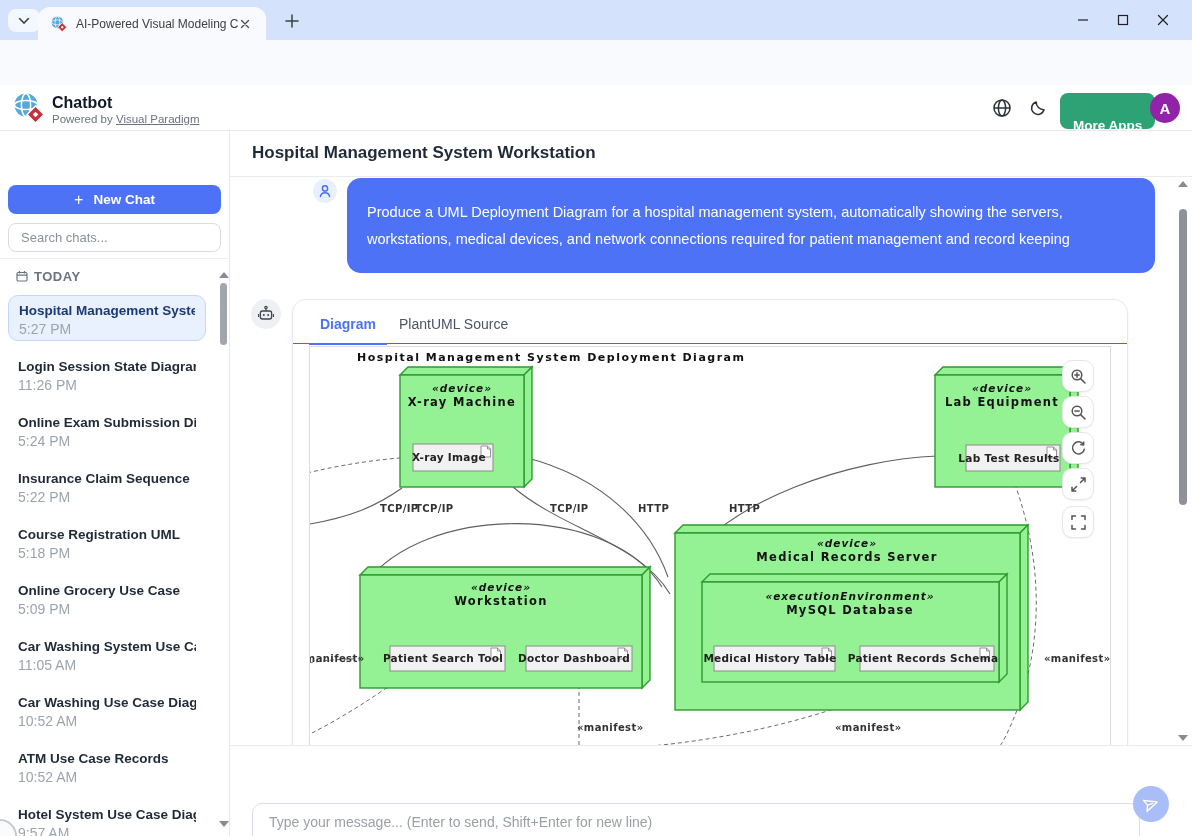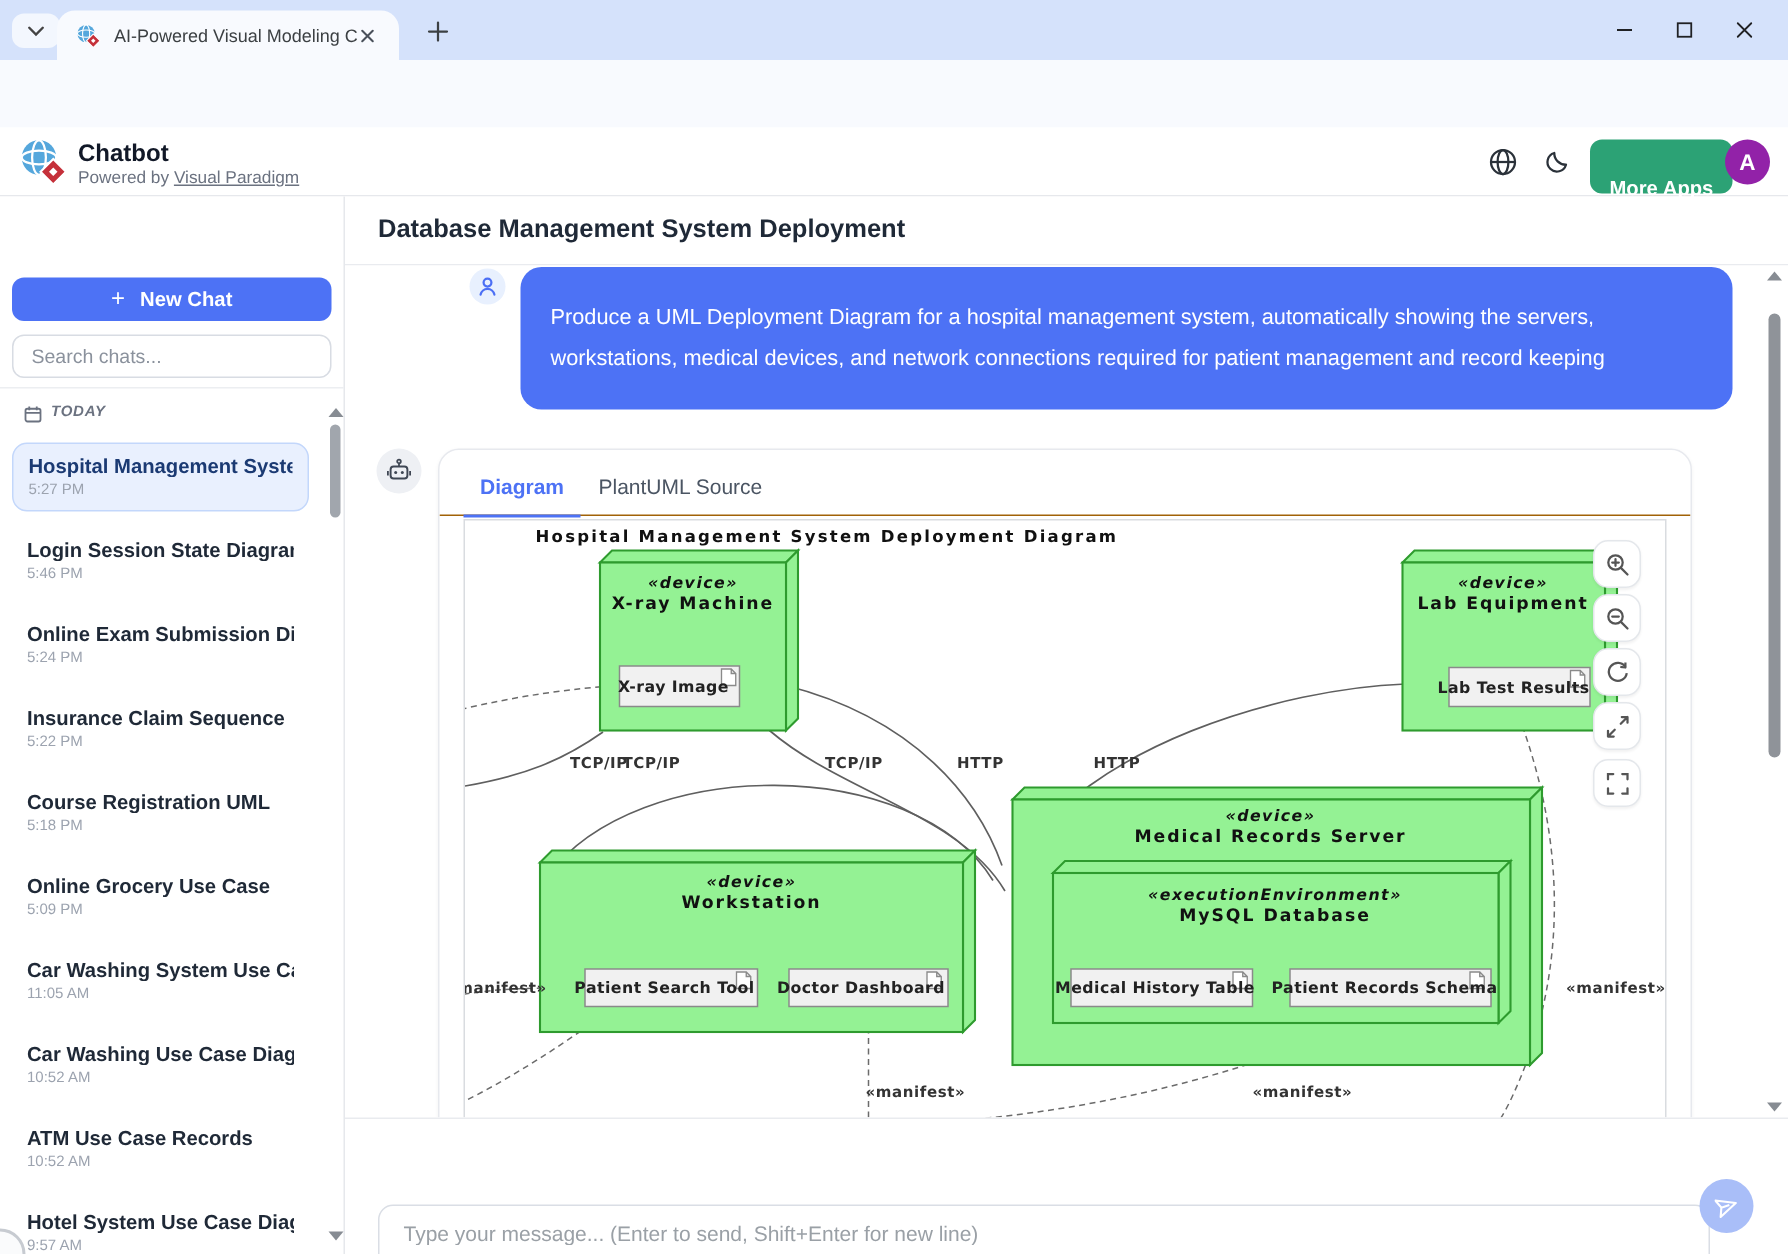--- a/index.html
+++ b/index.html
@@ -34,26 +34,26 @@
 
   
   .sidebar { position:absolute; left:0; top:131px; width:230px; height:705px; background:#fff; border-right:1px solid #E6E8EC; }
   .sb-head { position:absolute; left:0; top:0; width:100%; height:46px; border-bottom:1px solid #E9EBEF; }
   .sb-title { position:absolute; left:16px; top:13px; font-size:15px; font-weight:700; color:#1F2937; }
   .newchat { position:absolute; left:8px; top:54px; width:213px; height:29px; border-radius:8px; background:#4D72F5; border:none; color:#fff; font-size:13.5px; font-weight:600; display:flex; align-items:center; justify-content:center; gap:10px; }
   .newchat .plus { font-size:16px; font-weight:400; }
   .sb-search { position:absolute; left:8px; top:92px; width:213px; height:29px; border-radius:8px; border:1px solid #D8DCE3; font-size:13px; color:#374151; padding-left:12px; outline:none; font-family:"Liberation Sans",sans-serif; }
   .sb-search::placeholder { color:#8A919C; }
   .sb-div { position:absolute; left:0; top:127px; width:100%; height:1px; background:#ECEEF1; }
-  .sb-today { position:absolute; left:34px; top:138px; font-size:10px; font-weight:700; color:#6B7280; letter-spacing:.5px;font-style:italic; }
+  .sb-today { position:absolute; left:34px; top:138px; font-size:13px; font-weight:700; color:#6B7280; letter-spacing:.5px; }
   .sb-item { position:absolute; left:8px; width:198px; height:46px; padding:7px 10px; border-radius:10px; }
   .sb-item.sel { background:#E9F0FE; border:1px solid #C3D7FB; }
   .sb-item .t { font-size:13.5px; font-weight:600; color:#1F2937; white-space:nowrap; overflow:hidden; }
   .sb-item.sel .t { color:#1B3A73; }
-  .sb-item .tm { font-size:10px; color:#9CA3AF; margin-top:3px; }
+  .sb-item .tm { font-size:14px; color:#9CA3AF; margin-top:3px; }
   .tri-up { width:0; height:0; border-left:5px solid transparent; border-right:5px solid transparent; border-bottom:6px solid #878C93; }
   .tri-dn { width:0; height:0; border-left:5px solid transparent; border-right:5px solid transparent; border-top:6px solid #878C93; }
   .sb-thumb { position:absolute; left:220px; top:152px; width:7px; height:62px; border-radius:4px; background:#A1A6AD; }
 
   
   .main { position:absolute; left:230px; top:131px; width:962px; height:705px; }
   .m-titlebar { position:absolute; left:0; top:0; width:100%; height:46px; border-bottom:1px solid #E9EBEF; background:#fff; }
   .m-title { position:absolute; left:22px; top:12px; font-size:17px; font-weight:700; color:#1F2937; }
   .chat { position:absolute; left:0; top:46px; width:962px; height:568px; overflow:hidden; background:#fff; }
   .u-avatar { position:absolute; left:83px; top:2px; width:24px; height:24px; border-radius:50%; background:#E8F0FE; display:flex; align-items:center; justify-content:center; }
@@ -235,21 +235,21 @@
         <path d="M3.5 1 V3.5 M8.5 1 V3.5 M1 5.2 H11" stroke="#6B7280" stroke-width="1.2"></path>
       </svg>
     <div class="sb-today">TODAY</div>
 
     <div class="sb-item sel" style="top:164px;">
       <div class="t">Hospital Management Syste...</div>
       <div class="tm">5:27 PM</div>
     </div>
     <div class="sb-item" style="top:221px;">
       <div class="t">Login Session State Diagram</div>
-      <div class="tm">5:46 PM</div>
+      <div class="tm">11:26 PM</div>
     </div>
     <div class="sb-item" style="top:277px;">
       <div class="t">Online Exam Submission Dia...</div>
       <div class="tm">5:24 PM</div>
     </div>
     <div class="sb-item" style="top:333px;">
       <div class="t">Insurance Claim Sequence</div>
       <div class="tm">5:22 PM</div>
     </div>
     <div class="sb-item" style="top:389px;">
@@ -277,21 +277,21 @@
       <div class="tm">9:57 AM</div>
     </div>
 
     <div class="abs tri-up" style="left:219px; top:141px;"></div>
     <div class="sb-thumb"></div>
     <div class="abs tri-dn" style="left:219px; top:690px;"></div>
   </div>
 
   <div class="main">
     <div class="m-titlebar">
-      <div class="m-title">Database Management System Deployment</div>
+      <div class="m-title">Hospital Management System Workstation</div>
     </div>
 
     <div class="chat">
       <div class="u-avatar">
         <svg width="16" height="16" viewBox="0 0 16 16">
             <circle cx="8" cy="5.4" r="2.6" fill="none" stroke="#4C6FF5" stroke-width="1.5"></circle>
             <path d="M3.4 13.4 a4.7 4.7 0 0 1 9.2 0" fill="none" stroke="#4C6FF5" stroke-width="1.5" stroke-linecap="round"></path>
           </svg>
       </div>
       <div class="u-bubble">Produce a UML Deployment Diagram for a hospital management system, automatically showing the servers, workstations, medical devices, and network connections required for patient management and record keeping</div>

